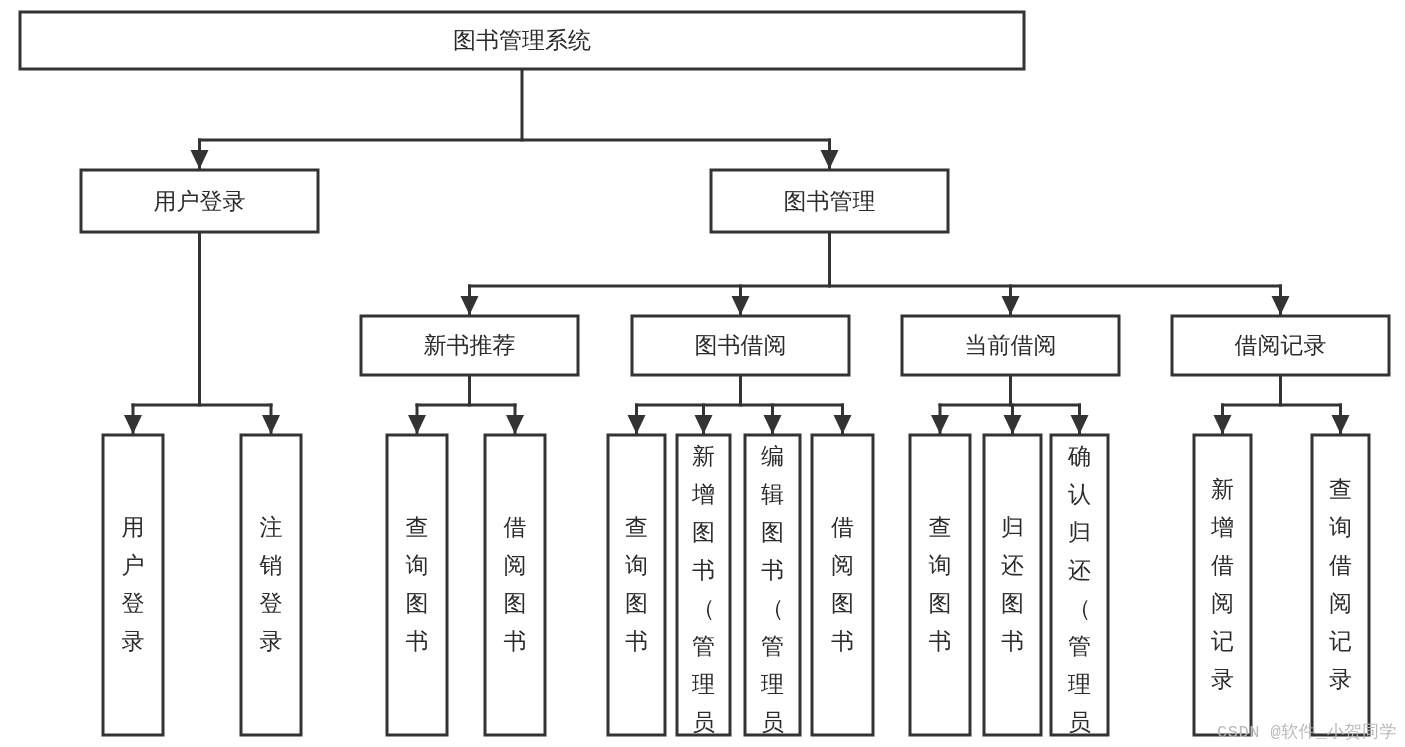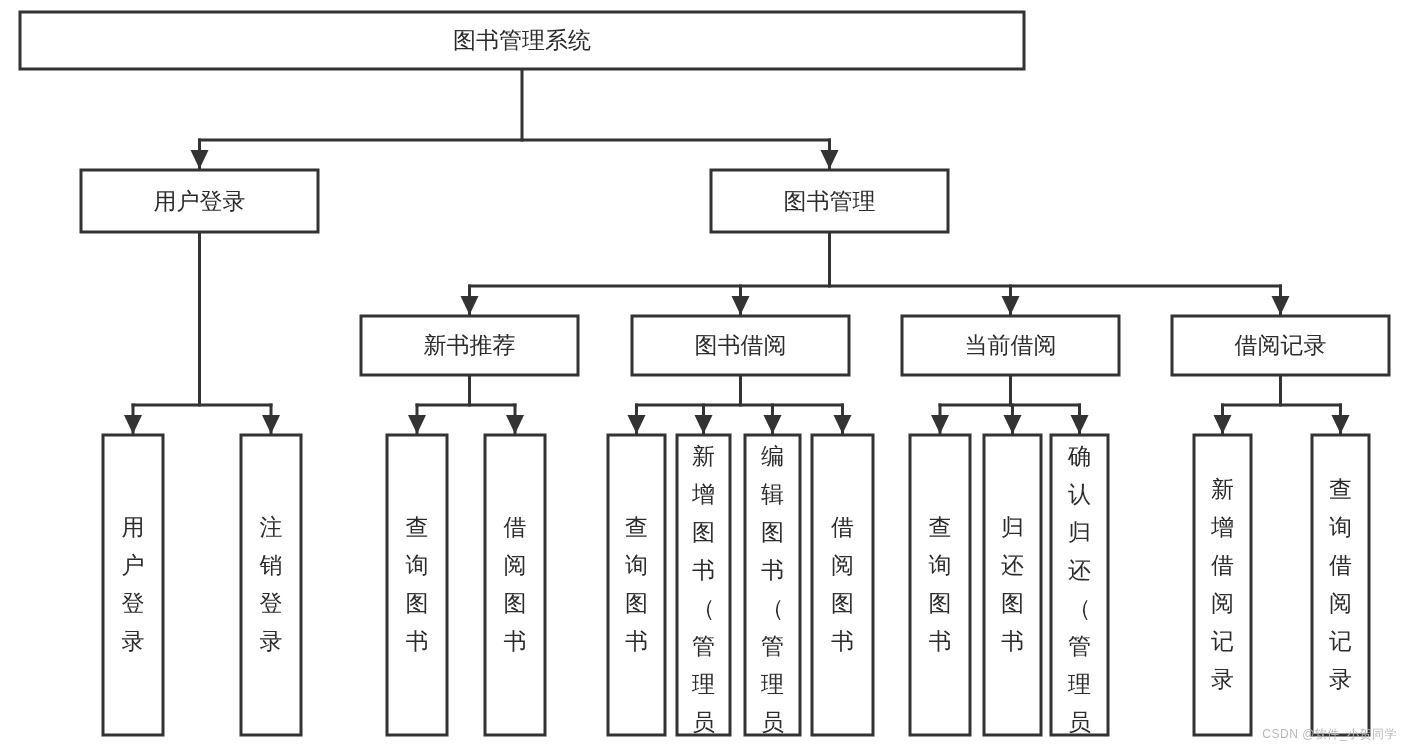--- a/index.html
+++ b/index.html
@@ -51,22 +51,22 @@
     font-size: 23px;
   }
   .label-v-char {
     font-size: 23px;
     text-anchor: middle;
   }
   .watermark {
     position: absolute;
     right: 8px;
     bottom: 4px;
-    font-family: Liberation Sans, sans-serif;
-    font-size: 12px;
+    font-family: Liberation Mono, monospace;
+    font-size: 17px;
     color: #b9b9b9;
     white-space: nowrap;
     pointer-events: none;
     letter-spacing: 0.5px;
   }
 </style>
 </head>
 <body>
 
 <div id="diagram-root">

